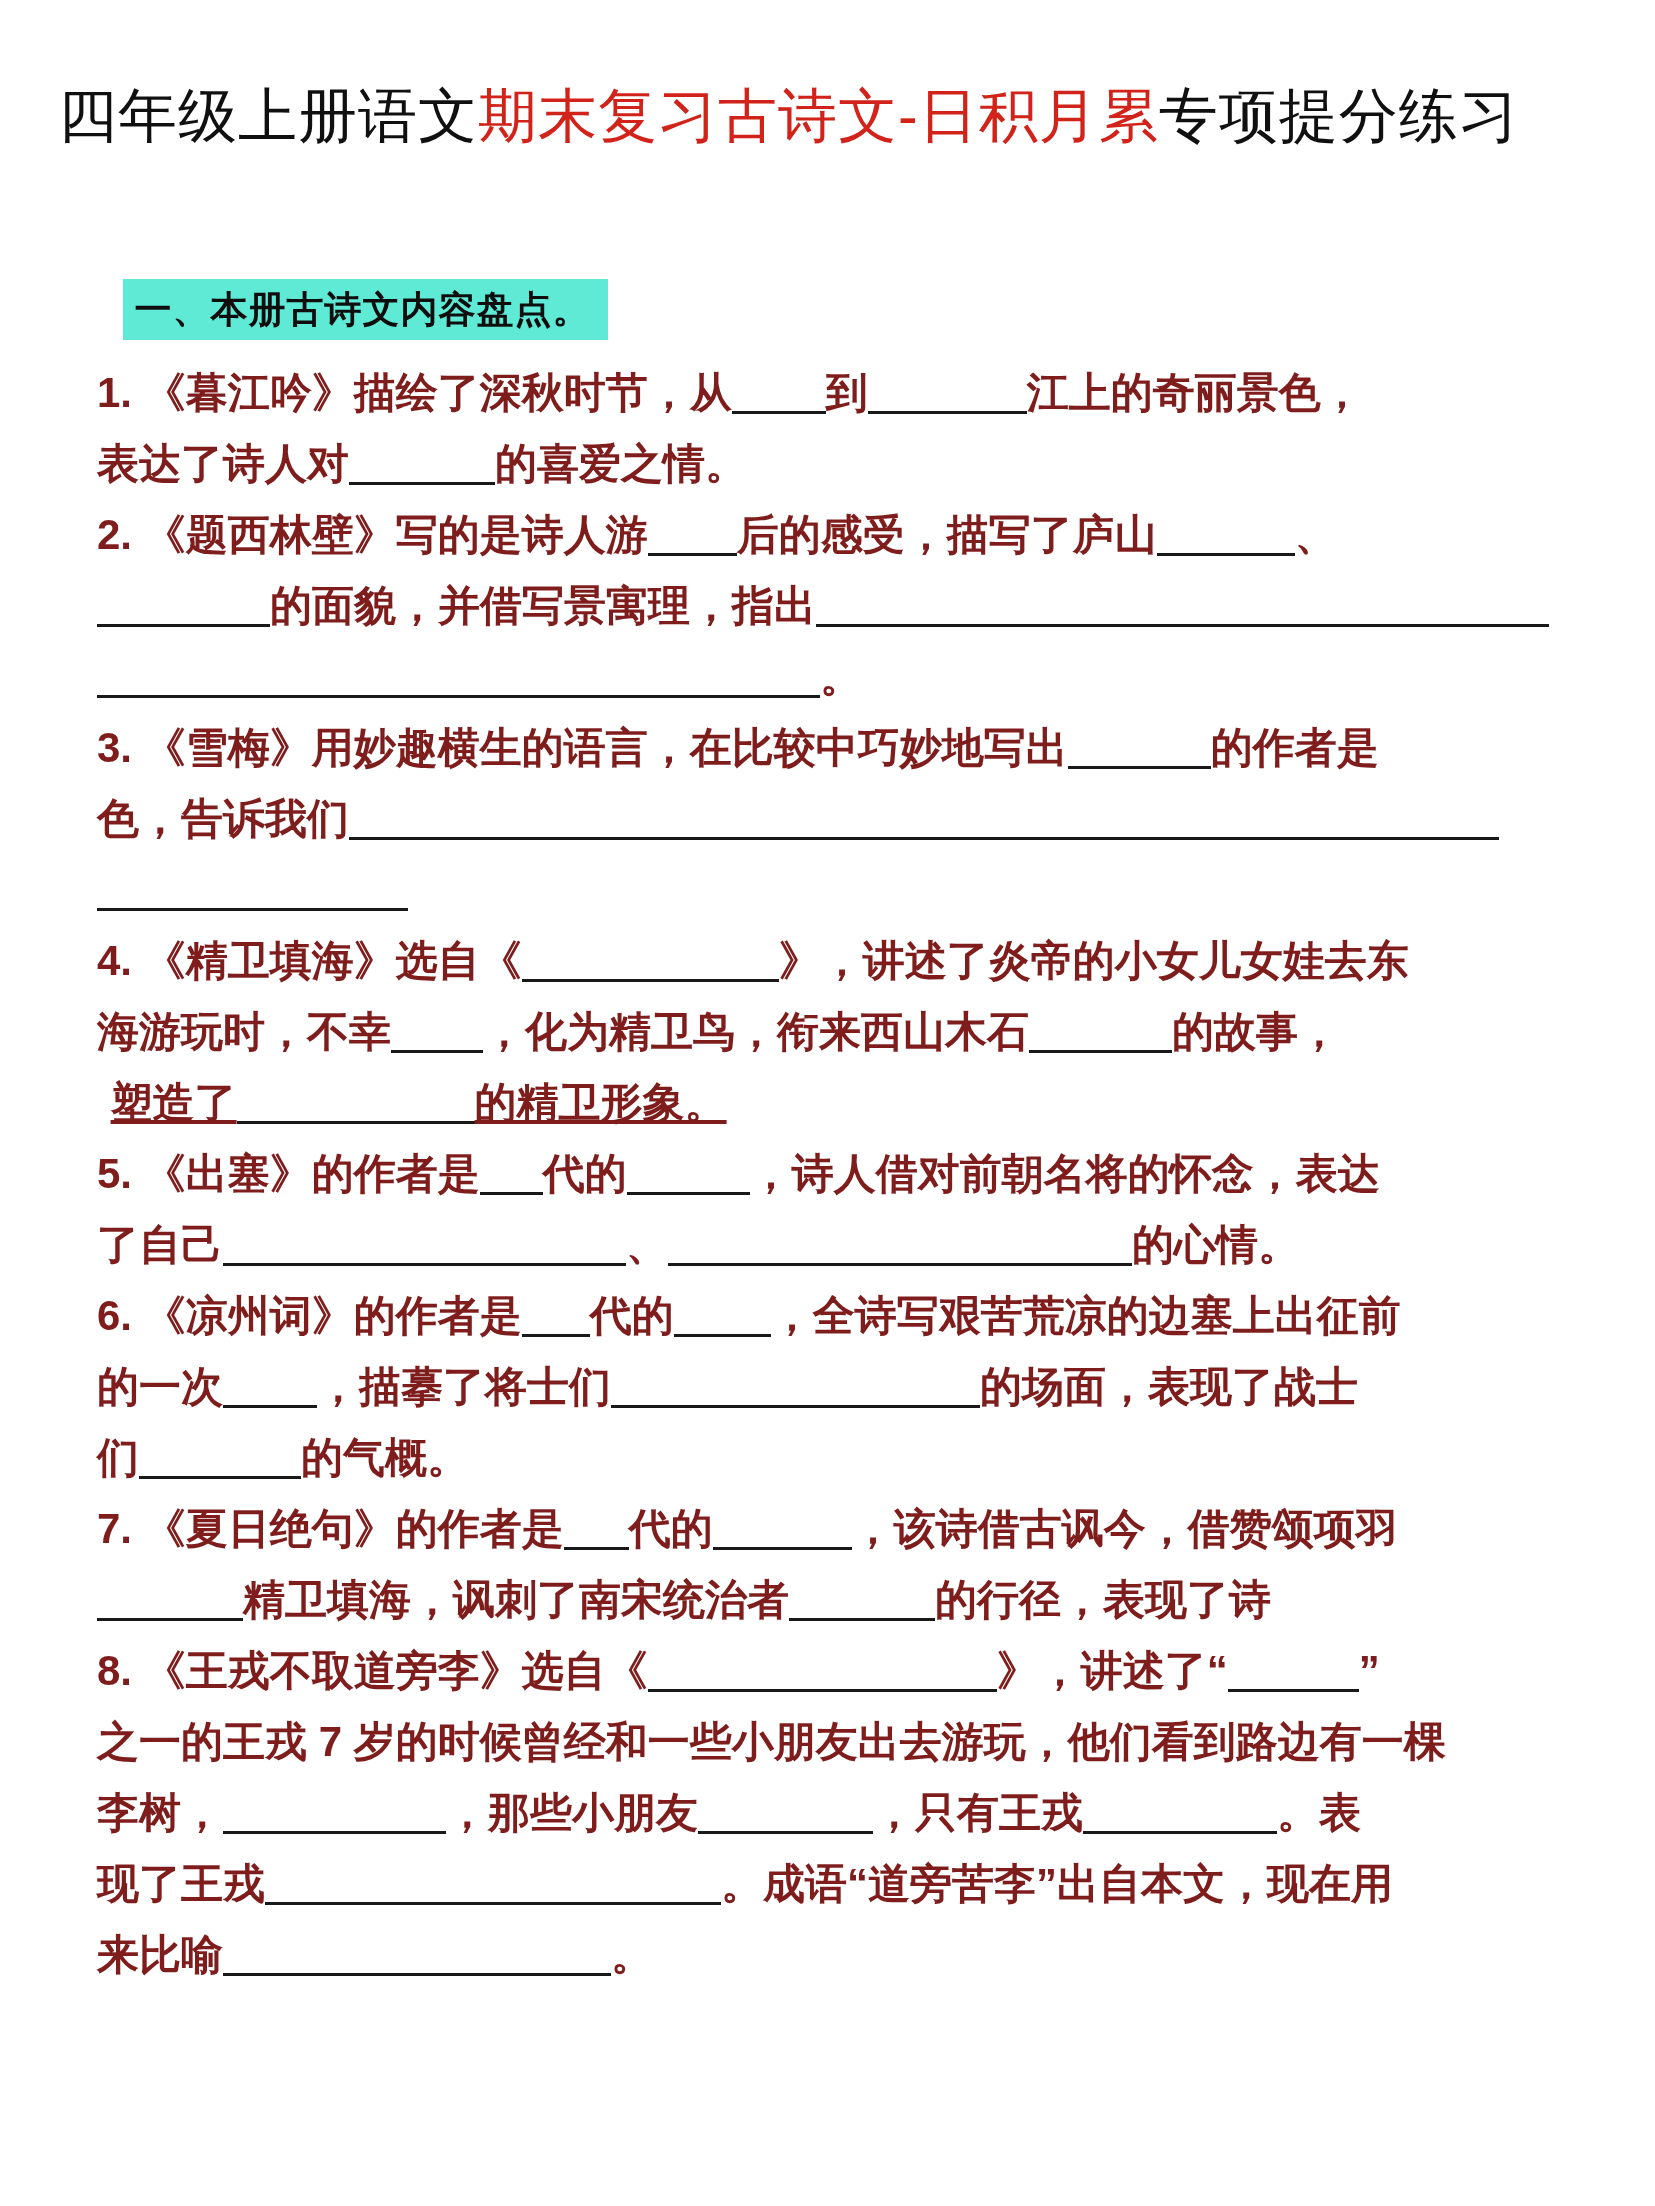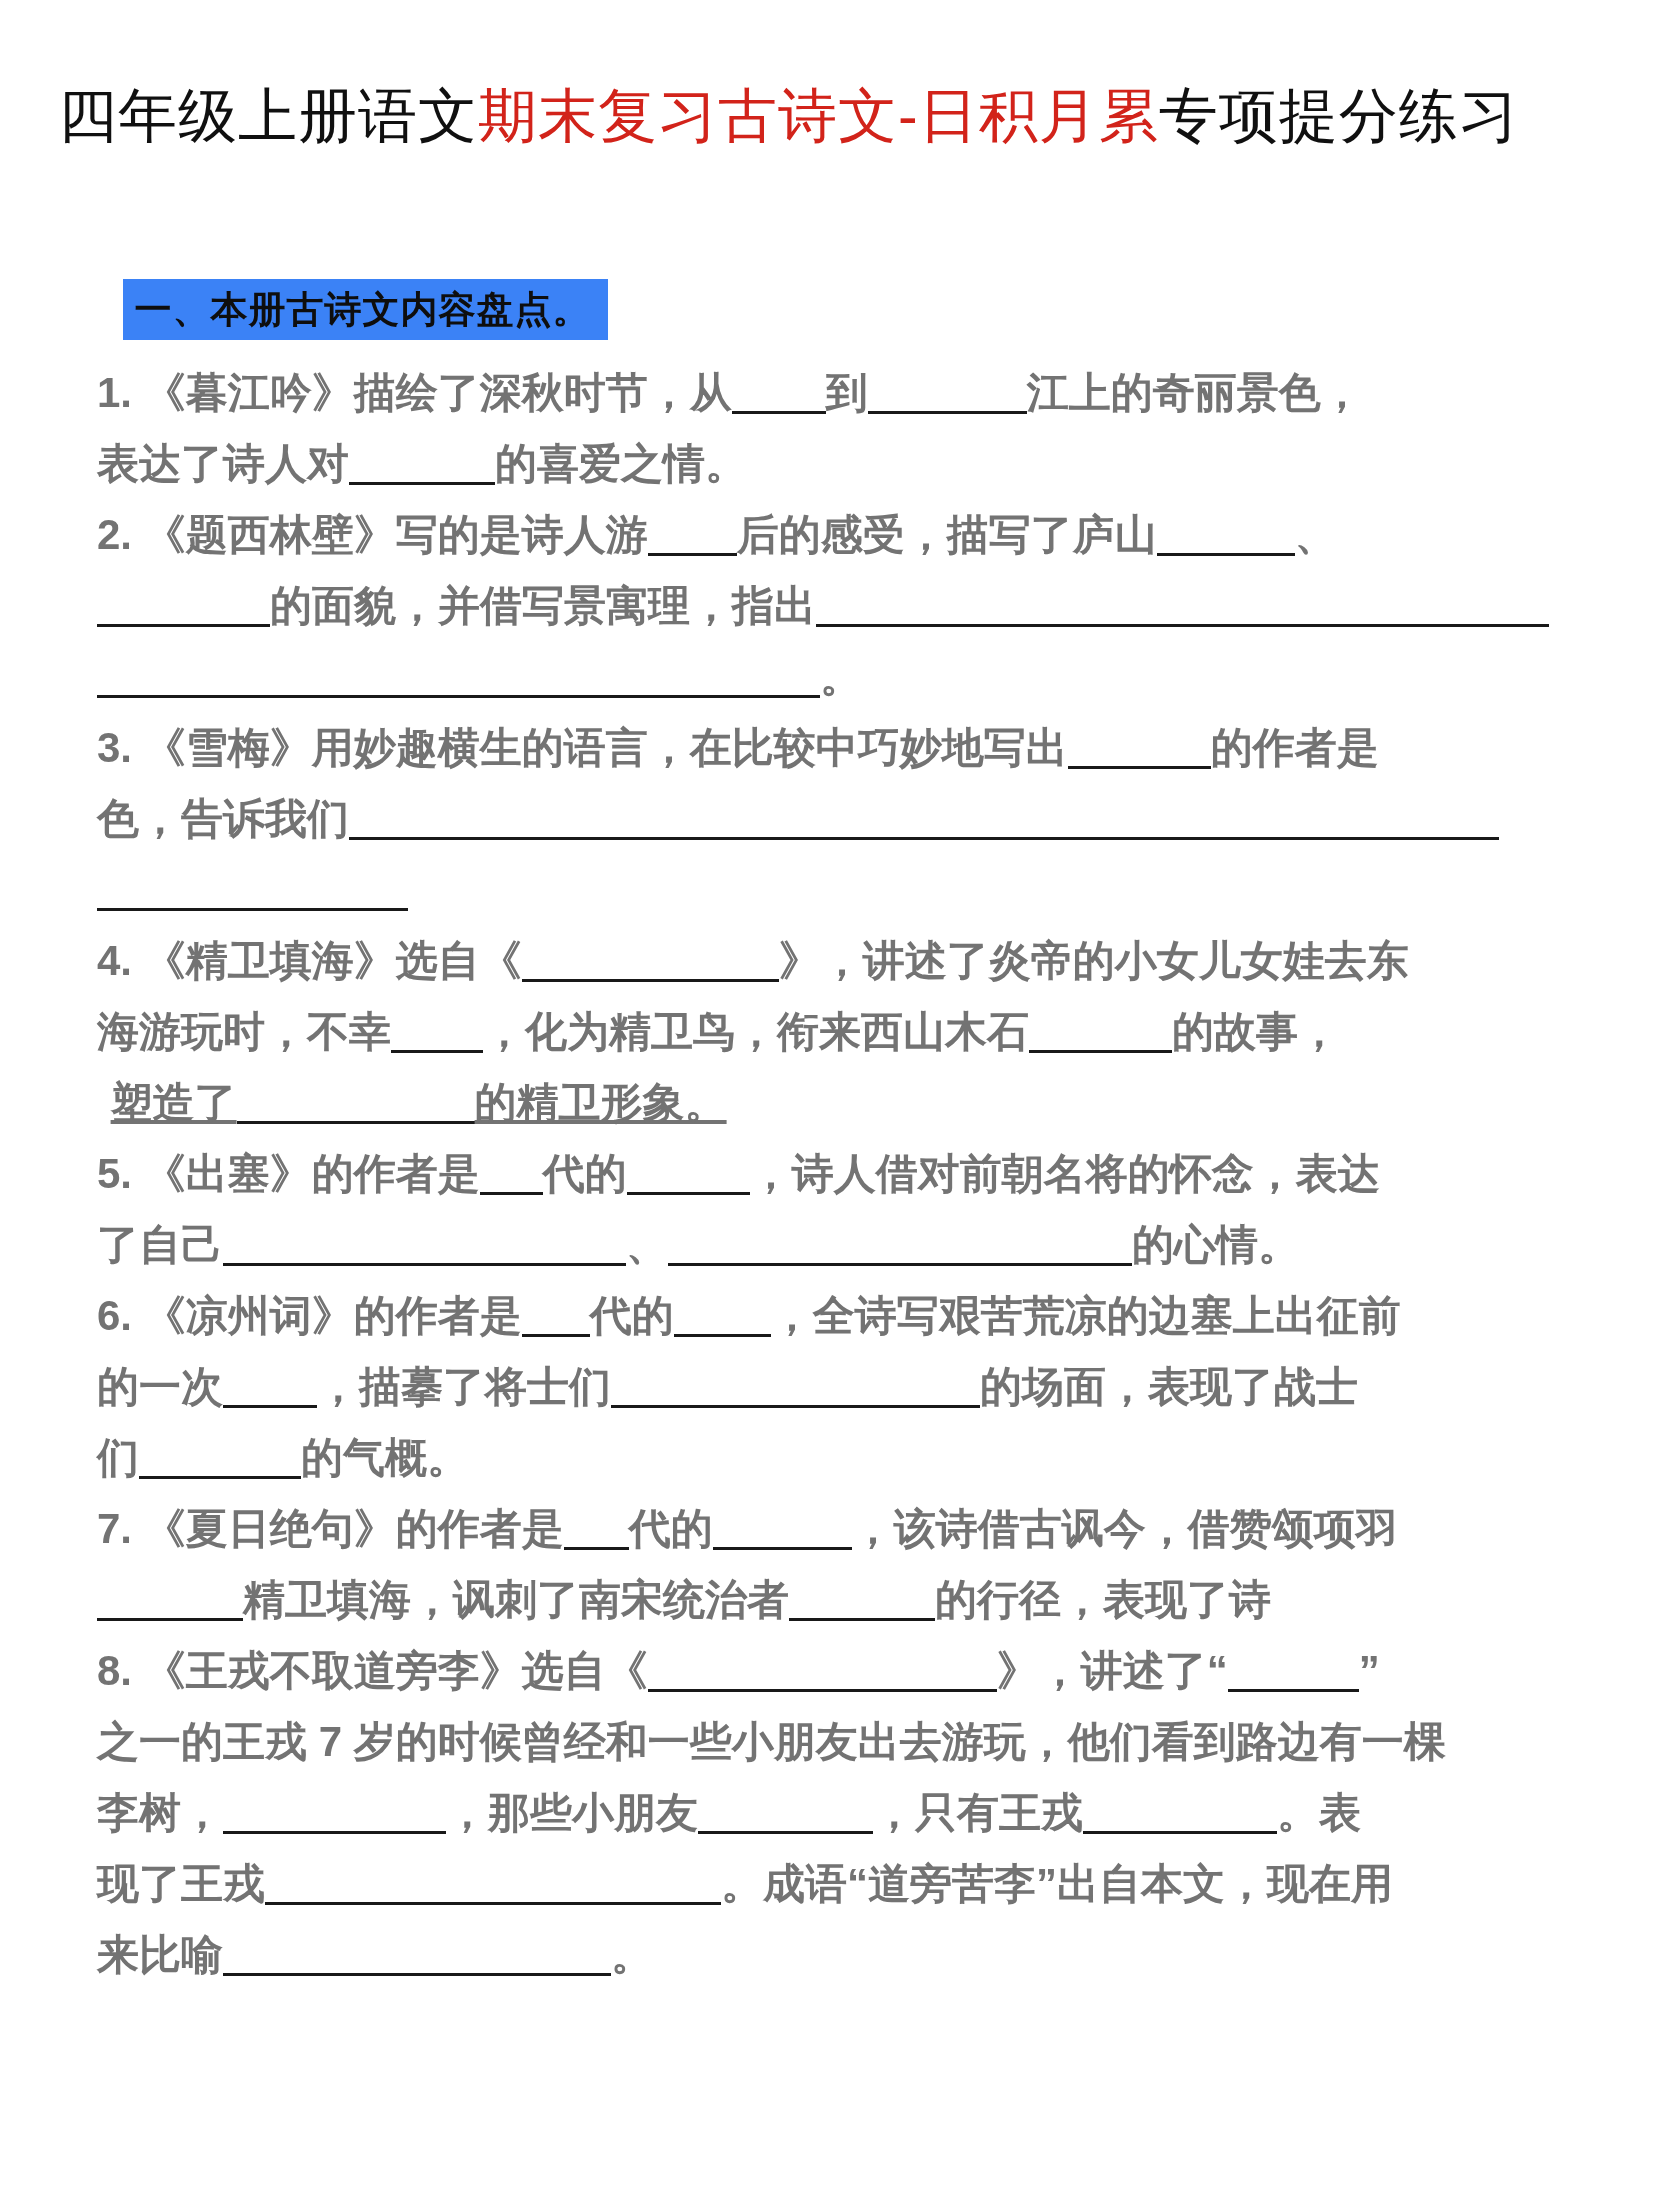--- a/index.html
+++ b/index.html
@@ -34,40 +34,40 @@
     padding:7.8px 17.5px 8.7px 11.6px;
     color:#0e0e0e;
     letter-spacing:1px;
   }
 
   .questions {
     margin:16.5px 58px 0 97px;
     font-size:42px;
     line-height:71px;
     font-weight:600;
-    color:#737373;
+    color:#7f1d1d;
   }
   .qline { white-space:nowrap; }
   .blank {
     display:inline-block;
     height:29px;
     border-bottom:3.9px solid #191919;
     margin-bottom:-6.8px;
     vertical-align:baseline;
   }
 </style>
 </head>
 <body>
 
 <div class="page">
 
   <h1 class="title"><span>四年级上册语文</span><span class="accent" style="color: rgb(210, 35, 26);">期末复习古诗文-日积月累</span><span>专项提分练习</span></h1>
 
   <div class="header-row">
-    <span class="section-header" style="background: #3b82f6;">一、本册古诗文内容盘点。</span>
+    <span class="section-header" style="background: #5eead4;">一、本册古诗文内容盘点。</span>
   </div>
 
   <div class="questions" id="questions">
       <div class="qline"><span class="qtext">1. 《暮江吟》描绘了深秋时节，从</span><span class="blank" style="width: 94px;"></span><span class="qtext">到</span><span class="blank" style="width: 159px;"></span><span class="qtext">江上的奇丽景色，</span></div>
       <div class="qline"><span class="qtext">表达了诗人对</span><span class="blank" style="width: 146px;"></span><span class="qtext">的喜爱之情。</span></div>
       <div class="qline"><span class="qtext">2. 《题西林壁》写的是诗人游</span><span class="blank" style="width: 89px;"></span><span class="qtext">后的感受，描写了庐山</span><span class="blank" style="width: 138px;"></span><span class="qtext">、</span></div>
       <div class="qline"><span class="blank" style="width: 173px;"></span><span class="qtext">的面貌，并借写景寓理，指出</span><span class="blank" style="width: 733px;"></span></div>
       <div class="qline"><span class="blank" style="width: 723px;"></span><span class="qtext">。</span></div>
       <div class="qline"><span class="qtext">3. 《雪梅》用妙趣横生的语言，在比较中巧妙地写出</span><span class="blank" style="width: 143px;"></span><span class="qtext">的作者是</span></div>
       <div class="qline"><span class="qtext">色，告诉我们</span><span class="blank" style="width: 1150px;"></span></div>

